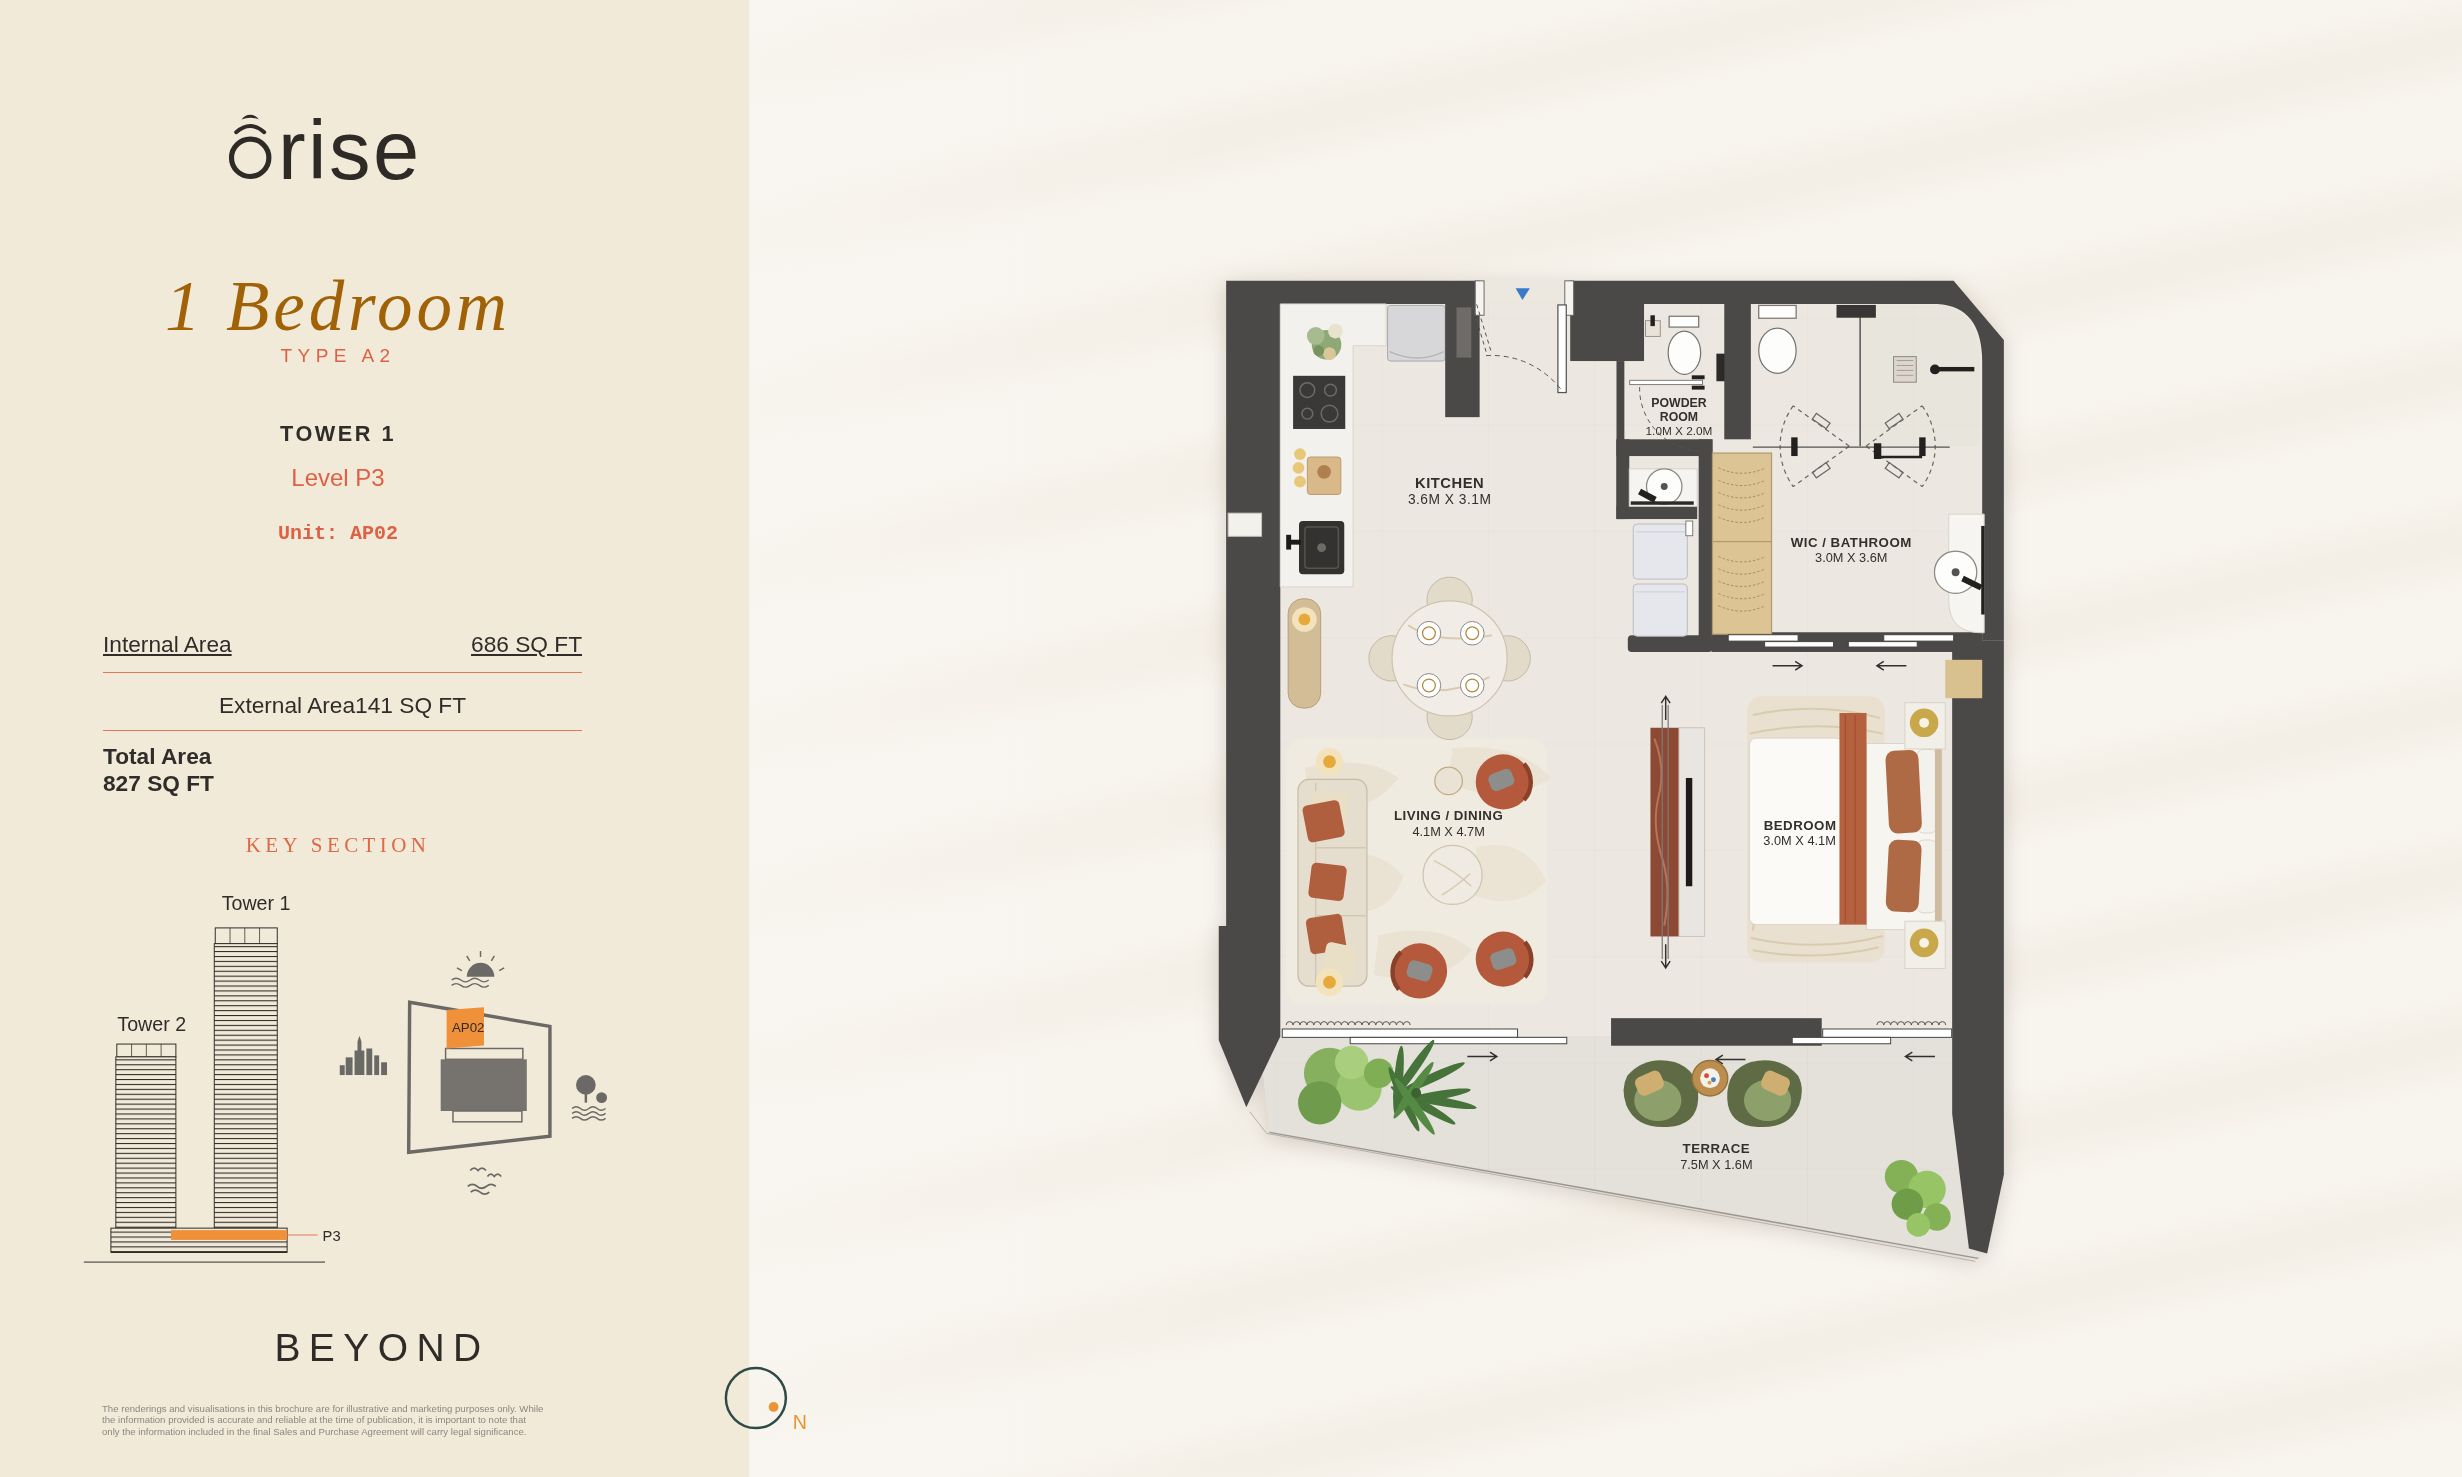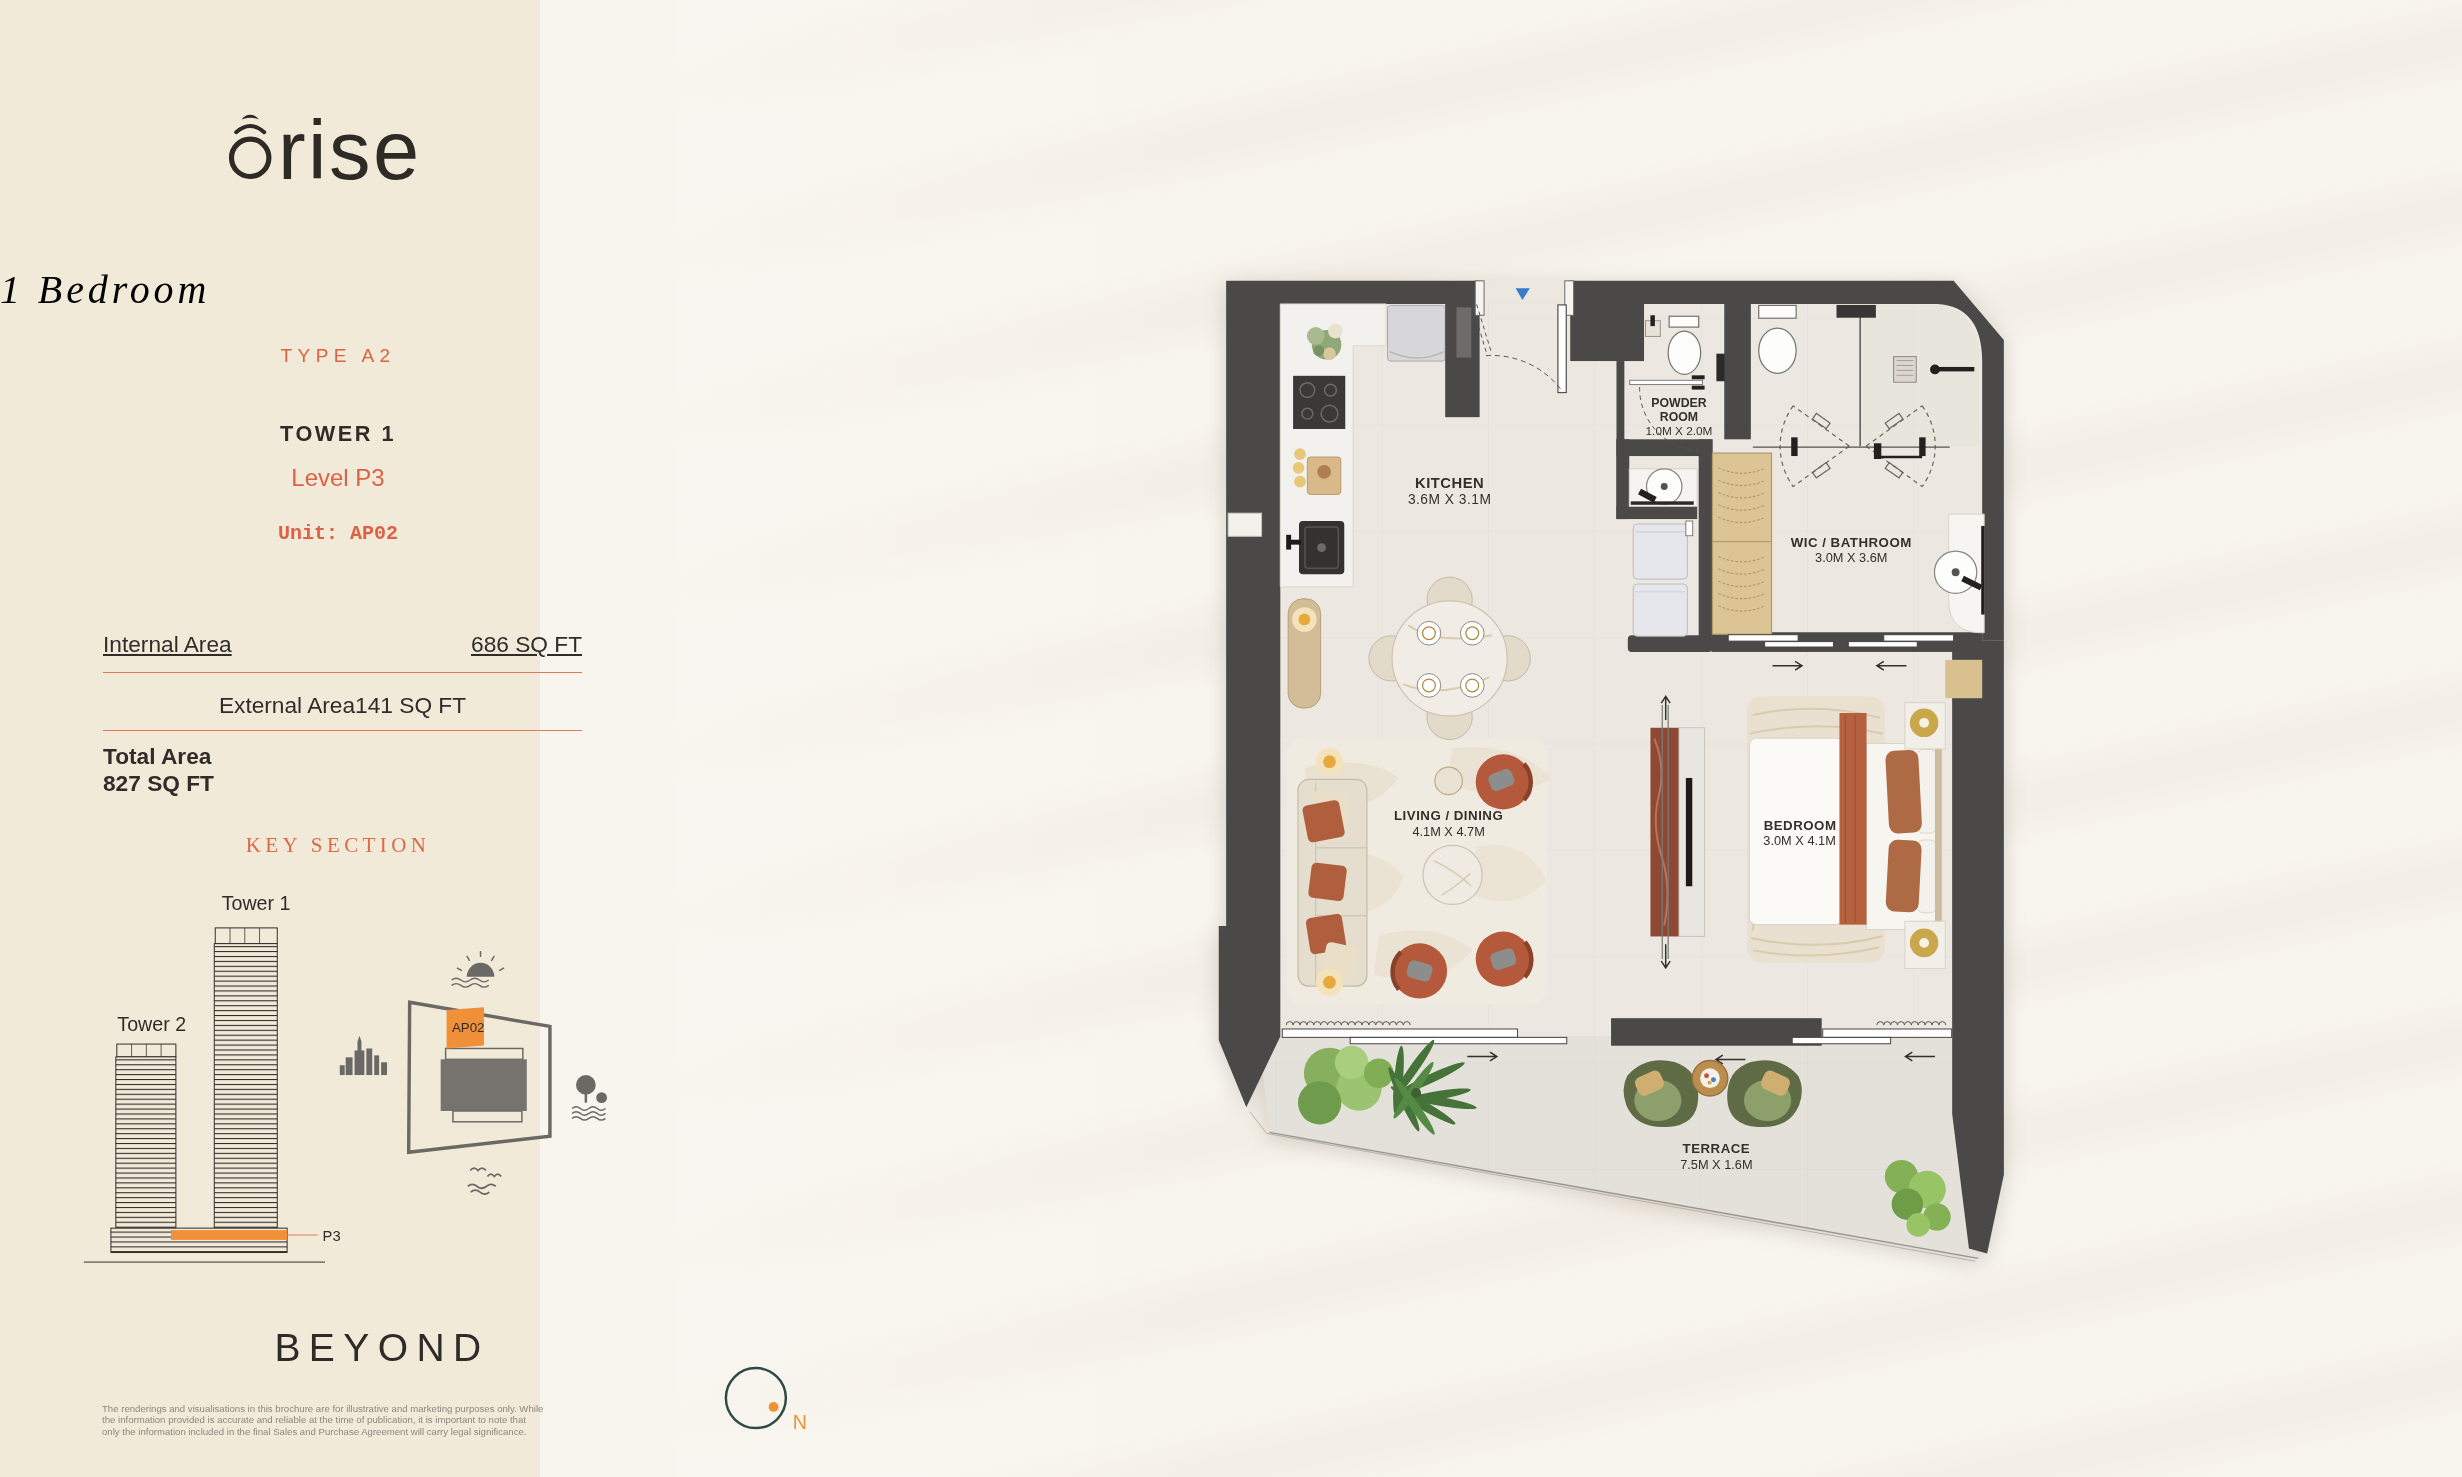--- a/index.html
+++ b/index.html
@@ -10,34 +10,34 @@
 </head>
 <body>
 
 <div class="abs" id="rightbg" style="left:0;top:0;width:2627px;height:1477px;background:#f8f5ef;"></div>
 
 <div class="abs" style="left:676px;top:0;width:1951px;height:1477px;
   background:repeating-linear-gradient(168deg, rgba(238,230,216,0) 0px, rgba(238,230,216,0) 34px, rgba(236,228,213,0.34) 74px, rgba(236,228,213,0.34) 96px, rgba(238,230,216,0) 135px, rgba(238,230,216,0) 163px);"></div>
 <div class="abs" style="left:676px;top:0;width:542px;height:1477px;
   background:linear-gradient(90deg, rgba(249,246,241,0.85) 0%, rgba(249,246,241,0) 100%);"></div>
 
-<div class="abs" id="sidebar" style="left:0;top:0;width:540px;height:1477px;background:#f2ead9;">
+<div class="abs" id="sidebar" style="left:0;top:0;width:749px;height:1477px;background:#f2ead9;">
 
   <svg class="abs" style="left:217px;top:98px;" width="236" height="94" viewBox="0 0 480 190">
 
     <path d="M 50 43 A 21 21 0 0 1 85 43 Q 67.5 36 50 43 Z" fill="#2e2b27"></path>
 
     <path d="M 39 69 Q 67.5 44 96 69" fill="none" stroke="#2e2b27" stroke-width="8" stroke-linecap="round"></path>
 
     <circle cx="67.5" cy="121" r="38" fill="none" stroke="#2e2b27" stroke-width="10.5"></circle>
 
     <text x="124" y="165" font-size="169" fill="#2e2b27" font-family="Liberation Sans" letter-spacing="5">rise</text>
   </svg>
 
-  <div class="abs" style="left:0;top:266px;width:676px;text-align:left;font-family:'Liberation Serif',serif;font-style:italic;font-size:40px;color:#000000;letter-spacing:3.9px;">1 Bedroom</div>
+  <div class="abs" style="left:0;top:266px;width:676px;text-align:center;font-family:'Liberation Serif',serif;font-style:italic;font-size:71px;color:#a16207;letter-spacing:3.9px;">1 Bedroom</div>
 
   <div class="abs" style="left:0;top:345px;width:676px;text-align:center;font-size:19px;font-weight:normal;color:#dd6145;letter-spacing:5.4px;">TYPE A2</div>
 
   <div class="abs" style="left:0;top:421px;width:676px;text-align:center;font-size:21.7px;font-weight:bold;color:#2f2c29;letter-spacing:2.5px;">TOWER 1</div>
 
   <div class="abs" style="left:0;top:464px;width:676px;text-align:center;font-size:24px;font-weight:normal;color:#dd6145;">Level P3</div>
 
   <div class="abs" style="left:0;top:522px;width:676px;text-align:center;font-size:20px;font-weight:bold;color:#dd6145;font-family:Liberation Mono, monospace;">Unit: AP02</div>
 
   <div class="abs" style="left:103px;top:631px;width:479px;font-size:22.7px;color:#2f2c29;">

